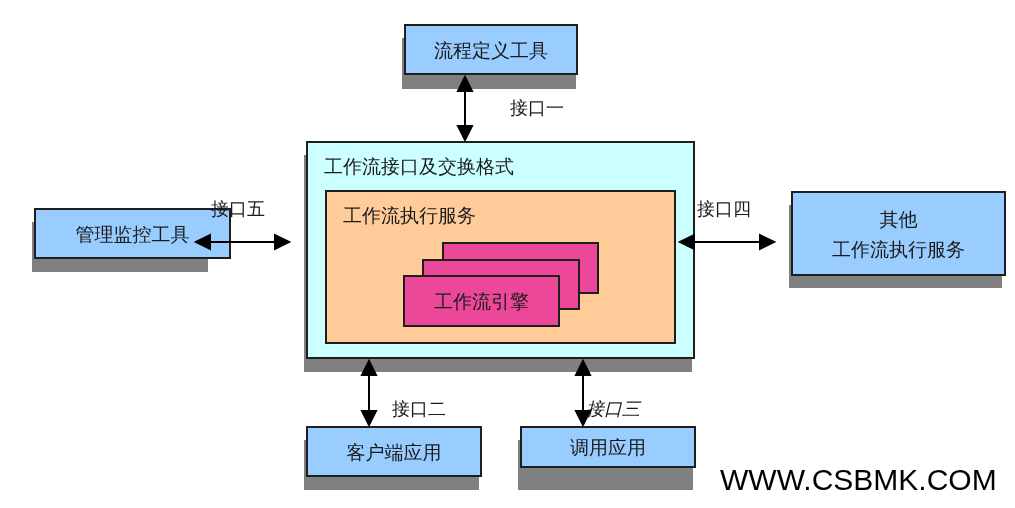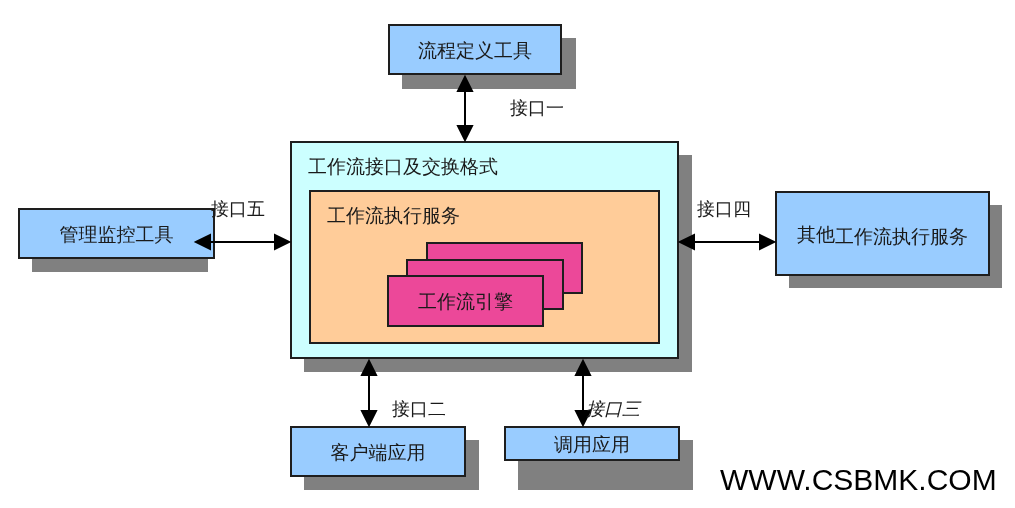--- a/index.html
+++ b/index.html
@@ -7,21 +7,21 @@
     width: 1015px; height: 508px; position: relative; overflow: hidden;
     background: #ffffff;
     font-family: "DejaVu Sans", "Liberation Sans", sans-serif;
     color: #1a1a1a;
   }
   .shadow { position: absolute; background: #808080; }
   .box {
     position: absolute; box-sizing: border-box;
     border: 2px solid #1e1e1e;
     display: flex; align-items: center; justify-content: center;
-    text-align: center; font-size: 19px; line-height: 26px;
+    text-align: center; font-size: 19px; line-height: 26px; margin-left: 16px;
   }
   .blue { background: #99ccff; }
   .cyan { background: #ccffff; }
   .orange { background: #ffcc99; }
   .pink { background: #ec4899; }
   .tl { align-items: flex-start; justify-content: flex-start; }
   .label { position: absolute; font-size: 18px; white-space: nowrap; }
   svg.links { position: absolute; left: 0; top: 0; }
   .watermark {
     position: absolute; left: 720px; top: 463px;
@@ -54,30 +54,30 @@
 <div class="box orange tl" style="left:309px;top:190px;width:351px;height:154px;">
   <span style="position:absolute;left:16px;top:10px;">工作流执行服务</span>
 </div>
 
 <div class="box pink" style="left:426px;top:242px;width:157px;height:52px;"></div>
 <div class="box pink" style="left:406px;top:259px;width:158px;height:51px;"></div>
 <div class="box pink" style="left:387px;top:275px;width:157px;height:52px;">
   <span>工作流引擎</span>
 </div>
 
-<div class="box blue" style="left:775px;top:191px;width:215px;height:85px;flex-direction:row;">
+<div class="box blue" style="left:775px;top:191px;width:215px;height:85px;flex-direction:column;">
   <span>其他</span>
   <span style="margin-top:4px;">工作流执行服务</span>
 </div>
 
 <div class="box blue" style="left:290px;top:426px;width:176px;height:51px;">
   <span>客户端应用</span>
 </div>
 
-<div class="box blue" style="left:504px;top:426px;width:176px;height:35px;">
+<div class="box blue" style="left:504px;top:426px;width:176px;height:42px;">
   <span>调用应用</span>
 </div>
 
 <svg class="links" width="1015" height="508">
   <g stroke="#000" stroke-width="2" fill="#000">
 
     <line x1="465" y1="88" x2="465" y2="128"></line>
     <polygon points="465,77 458,91 472,91"></polygon>
     <polygon points="465,140 458,126 472,126"></polygon>
 

